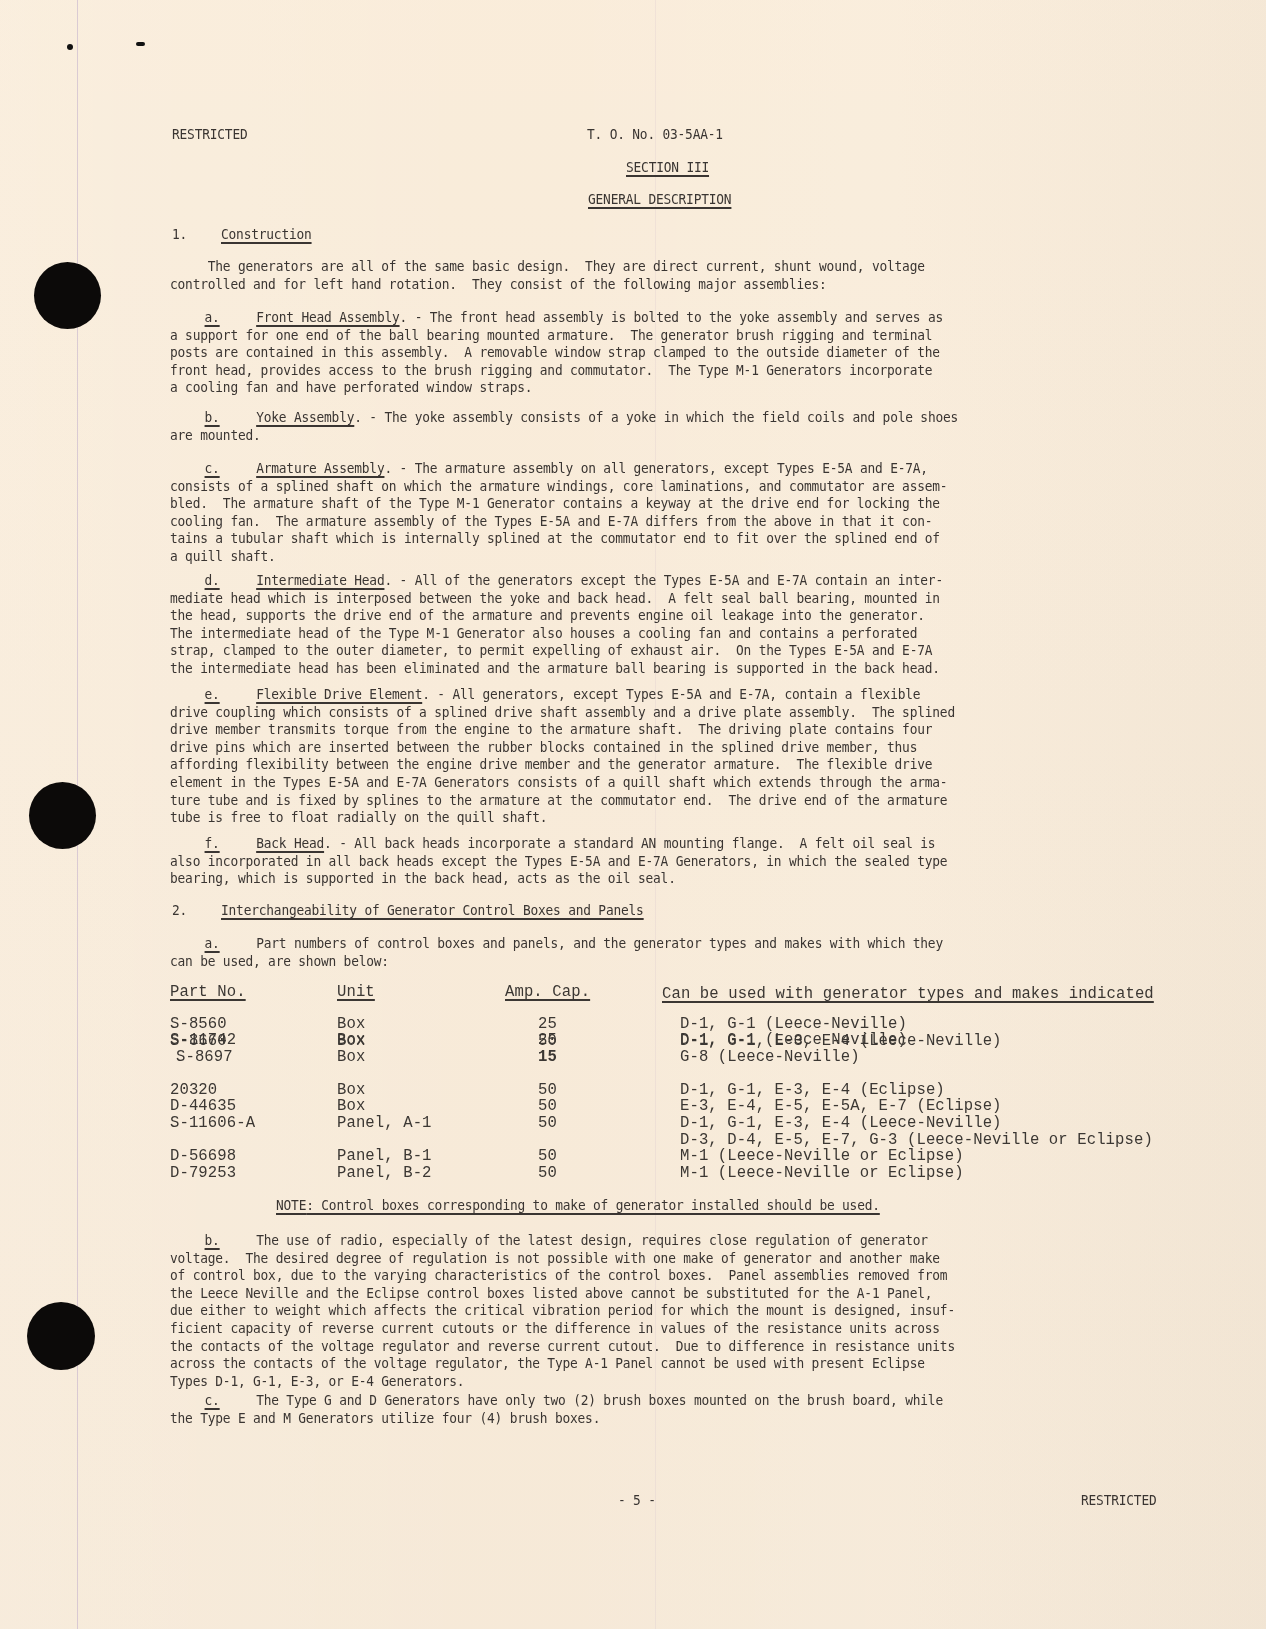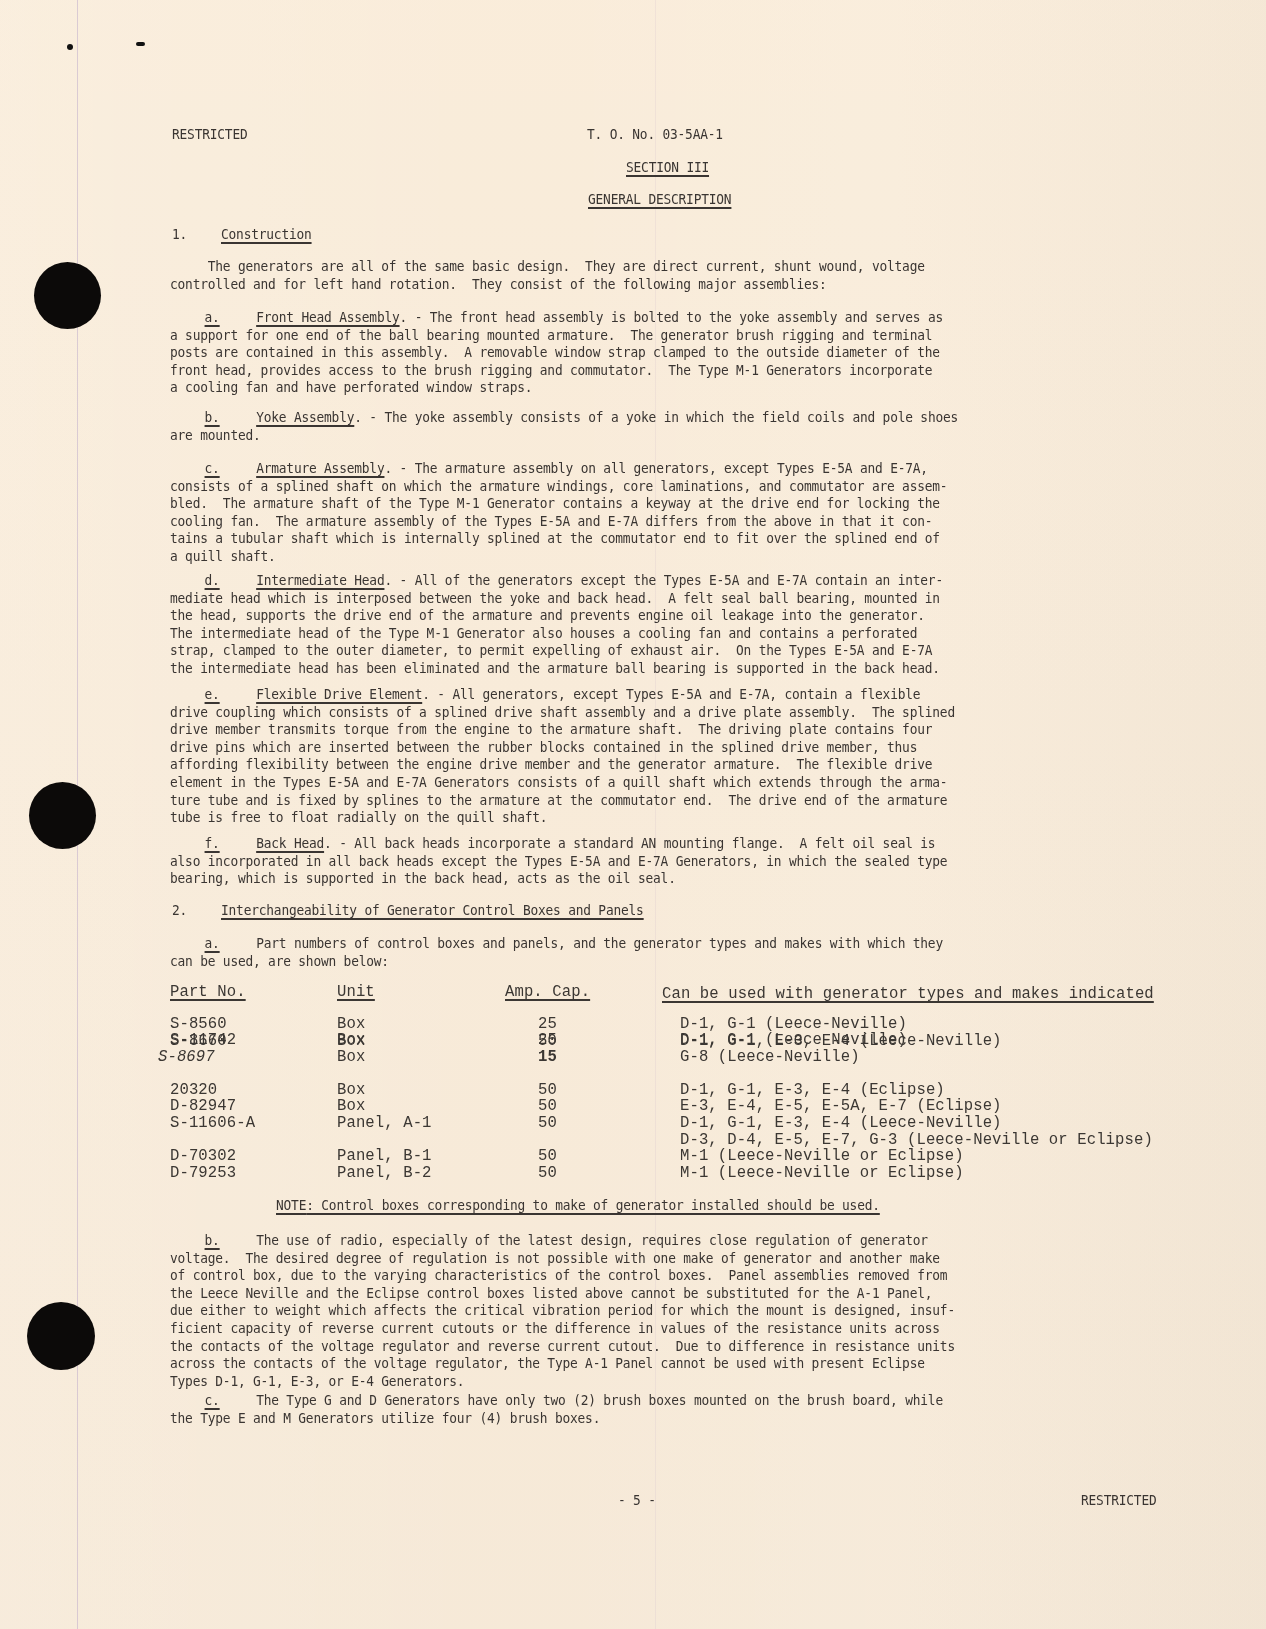--- a/index.html
+++ b/index.html
@@ -117,54 +117,54 @@
     <span class="abs" style="left:538px;">25</span>
     <span class="abs" style="left:680px;">D-1, G-1 (Leece-Neville)</span>
   </div>
   <div class="tab-row tw2" style="top:1032px;">
     <span class="abs" style="left:170px;">S-8660</span>
     <span class="abs" style="left:337px;">Box</span>
     <span class="abs" style="left:538px;">50</span>
     <span class="abs" style="left:680px;">D-1, G-1, E-3, E-4 (Leece-Neville)</span>
   </div>
   <div class="tab-row tw2" style="top:1048px;">
-    <span class="abs" style="left:158px;font-style:italic;">S-8697</span>
+    <span class="abs" style="left:176px;">S-8697</span>
     <span class="abs" style="left:337px;">Box</span>
     <span class="abs" style="left:538px;font-weight:bold;">15</span>
     <span class="abs" style="left:680px;">G-8 (Leece-Neville)</span>
   </div>
   <div class="tab-row tw2" style="top:1031px;">
     <span class="abs" style="left:170px;">S-11742</span>
     <span class="abs" style="left:337px;">Box</span>
     <span class="abs" style="left:538px;">25</span>
     <span class="abs" style="left:680px;">D-1, G-1 (Leece-Neville)</span>
   </div>
   <div class="tab-row tw2" style="top:1081px;text-align:right;">
     <span class="abs" style="left:170px;">20320</span>
     <span class="abs" style="left:337px;">Box</span>
     <span class="abs" style="left:538px;">50</span>
     <span class="abs" style="left:680px;">D-1, G-1, E-3, E-4 (Eclipse)</span>
   </div>
   <div class="tab-row tw2" style="top:1097px;">
-    <span class="abs" style="left:170px;">D-82947</span>
+    <span class="abs" style="left:170px;">D-44635</span>
     <span class="abs" style="left:337px;">Box</span>
     <span class="abs" style="left:538px;">50</span>
     <span class="abs" style="left:680px;">E-3, E-4, E-5, E-5A, E-7 (Eclipse)</span>
   </div>
   <div class="tab-row tw2" style="top:1114px;">
     <span class="abs" style="left:170px;">S-11606-A</span>
     <span class="abs" style="left:337px;">Panel, A-1</span>
     <span class="abs" style="left:538px;">50</span>
     <span class="abs" style="left:680px;">D-1, G-1, E-3, E-4 (Leece-Neville)</span>
   </div>
   <div class="tab-row tw2" style="top:1131px;">
     <span class="abs" style="left:680px;">D-3, D-4, E-5, E-7, G-3 (Leece-Neville or Eclipse)</span>
   </div>
   <div class="tab-row tw2" style="top:1147px;">
-    <span class="abs" style="left:170px;">D-70302</span>
+    <span class="abs" style="left:170px;">D-56698</span>
     <span class="abs" style="left:337px;">Panel, B-1</span>
     <span class="abs" style="left:538px;">50</span>
     <span class="abs" style="left:680px;">M-1 (Leece-Neville or Eclipse)</span>
   </div>
   <div class="tab-row tw2" style="top:1164px;">
     <span class="abs" style="left:170px;">D-79253</span>
     <span class="abs" style="left:337px;">Panel, B-2</span>
     <span class="abs" style="left:538px;">50</span>
     <span class="abs" style="left:680px;">M-1 (Leece-Neville or Eclipse)</span>
   </div>

